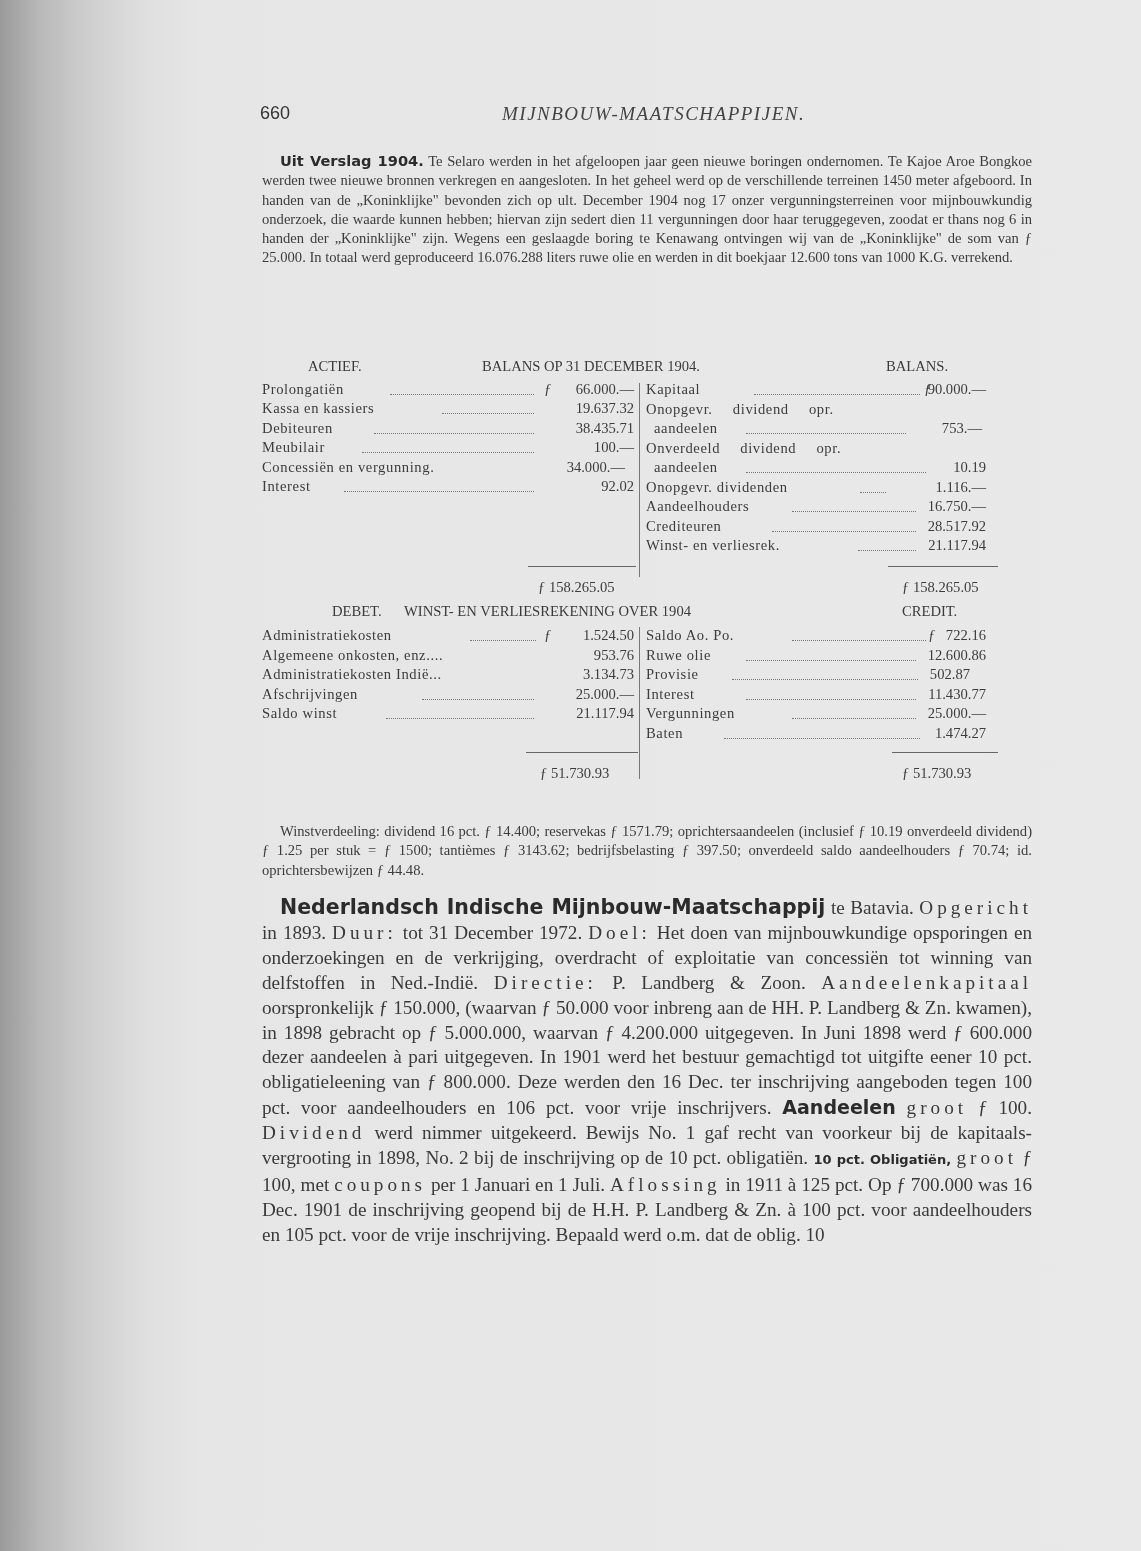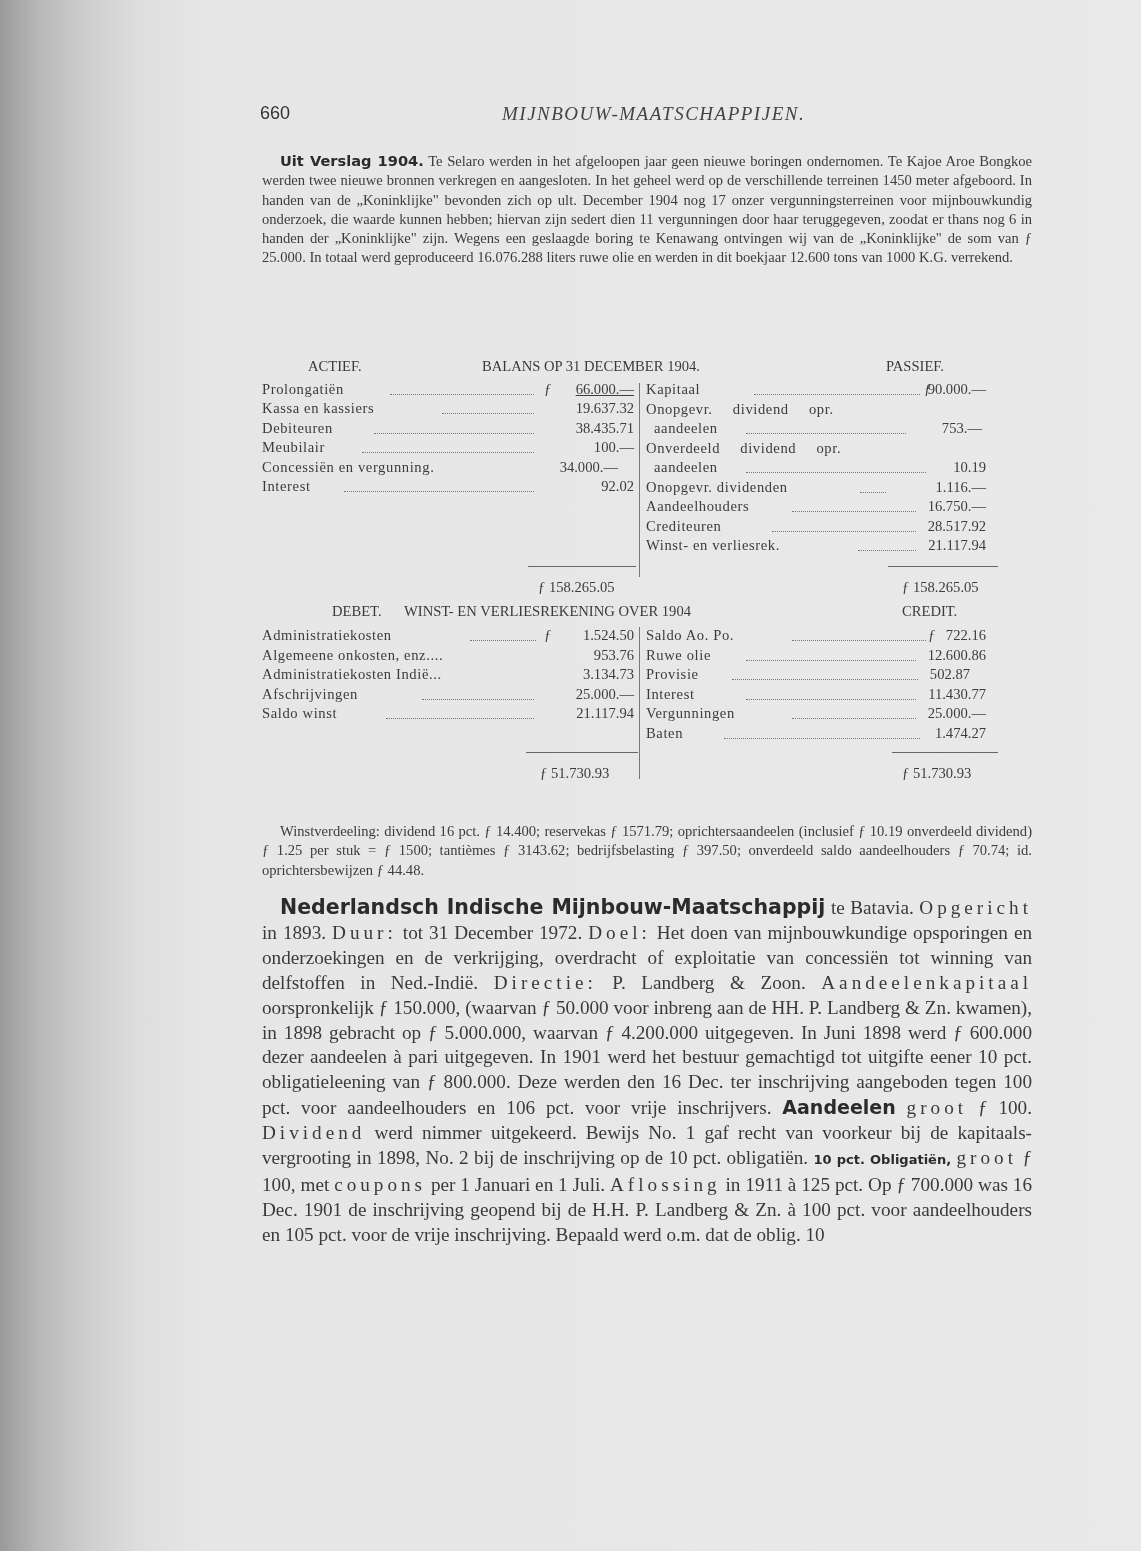--- a/index.html
+++ b/index.html
@@ -43,50 +43,50 @@
     <span class="runhead">MIJNBOUW-MAATSCHAPPIJEN.</span>
   </div>
 
   <div class="verslag small">
     <p><span class="bold-sans">Uit Verslag 1904.</span> <span>Te Selaro werden in het afgeloopen jaar geen nieuwe boringen ondernomen. Te Kajoe Aroe Bongkoe werden twee nieuwe bronnen verkregen en aangesloten. In het geheel werd op de verschillende terreinen 1450 meter afgeboord. In handen van de „Koninklijke" bevonden zich op ult. December 1904 nog 17 onzer vergunningsterreinen voor mijnbouwkundig onderzoek, die waarde kunnen hebben; hiervan zijn sedert dien 11 vergunningen door haar teruggegeven, zoodat er thans nog 6 in handen der „Koninklijke" zijn. Wegens een geslaagde boring te Kenawang ontvingen wij van de „Koninklijke" de som van ƒ 25.000. In totaal werd geproduceerd 16.076.288 liters ruwe olie en werden in dit boekjaar 12.600 tons van 1000 K.G. verrekend.</span></p>
   </div>
 
   <div class="tbl-head" style="top:358px;">
     <span style="left:46px;">ACTIEF.</span>
     <span style="left:220px;">BALANS OP 31 DECEMBER 1904.</span>
-    <span style="left:624px;">PASSIEF.</span>
+    <span style="left:624px;">BALANS.</span>
   </div>
 
   <div class="vline" style="left:377px; top:383px; height:194px;"></div>
 
   <div>
     <div class="row" style="top:381px; left:0; width:376px;">
       <span class="lbl">Prolongatiën</span>
       <span class="dots" style="left:128px; width:144px;"></span>
       <span class="cur" style="left:282px;">ƒ</span>
-      <span class="amt" style="right:4px;text-decoration:underline;">66.000.—</span>
+      <span class="amt" style="right:4px;">66.000.—</span>
     </div>
     <div class="row" style="top:400px; left:0; width:376px;">
       <span class="lbl">Kassa en kassiers</span>
       <span class="dots" style="left:180px; width:92px;"></span>
       <span class="amt" style="right:4px;">19.637.32</span>
     </div>
     <div class="row" style="top:420px; left:0; width:376px;">
       <span class="lbl">Debiteuren</span>
       <span class="dots" style="left:112px; width:160px;"></span>
       <span class="amt" style="right:4px;">38.435.71</span>
     </div>
     <div class="row" style="top:439px; left:0; width:376px;">
       <span class="lbl">Meubilair</span>
       <span class="dots" style="left:100px; width:172px;"></span>
       <span class="amt" style="right:4px;">100.—</span>
     </div>
     <div class="row" style="top:459px; left:0; width:376px;">
       <span class="lbl">Concessiën en vergunning.</span>
-      <span class="amt" style="right:20px;">34.000.—</span>
+      <span class="amt" style="right:13px;">34.000.—</span>
     </div>
     <div class="row" style="top:478px; left:0; width:376px;">
       <span class="lbl">Interest</span>
       <span class="dots" style="left:82px; width:190px;"></span>
       <span class="amt" style="right:4px;">92.02</span>
     </div>
   </div>
 
   <div>
     <div class="row" style="top:381px; left:384px; width:340px;">

